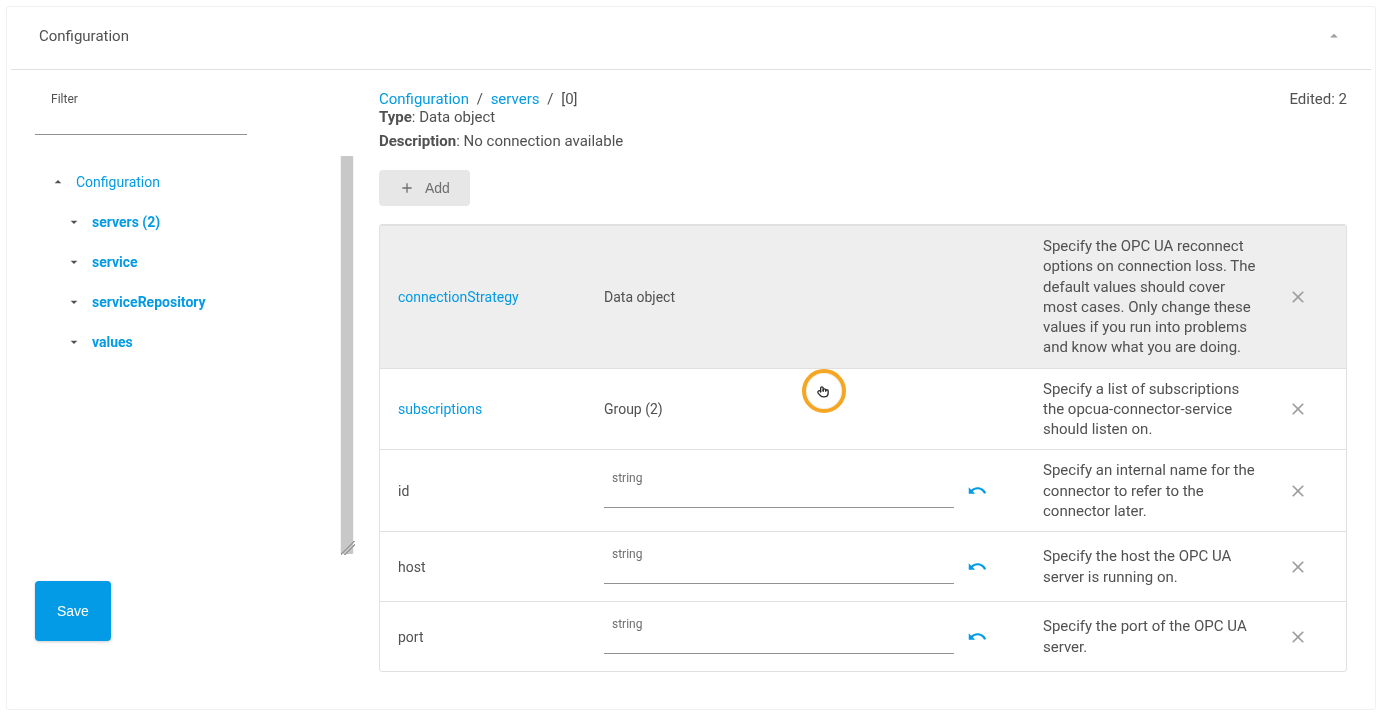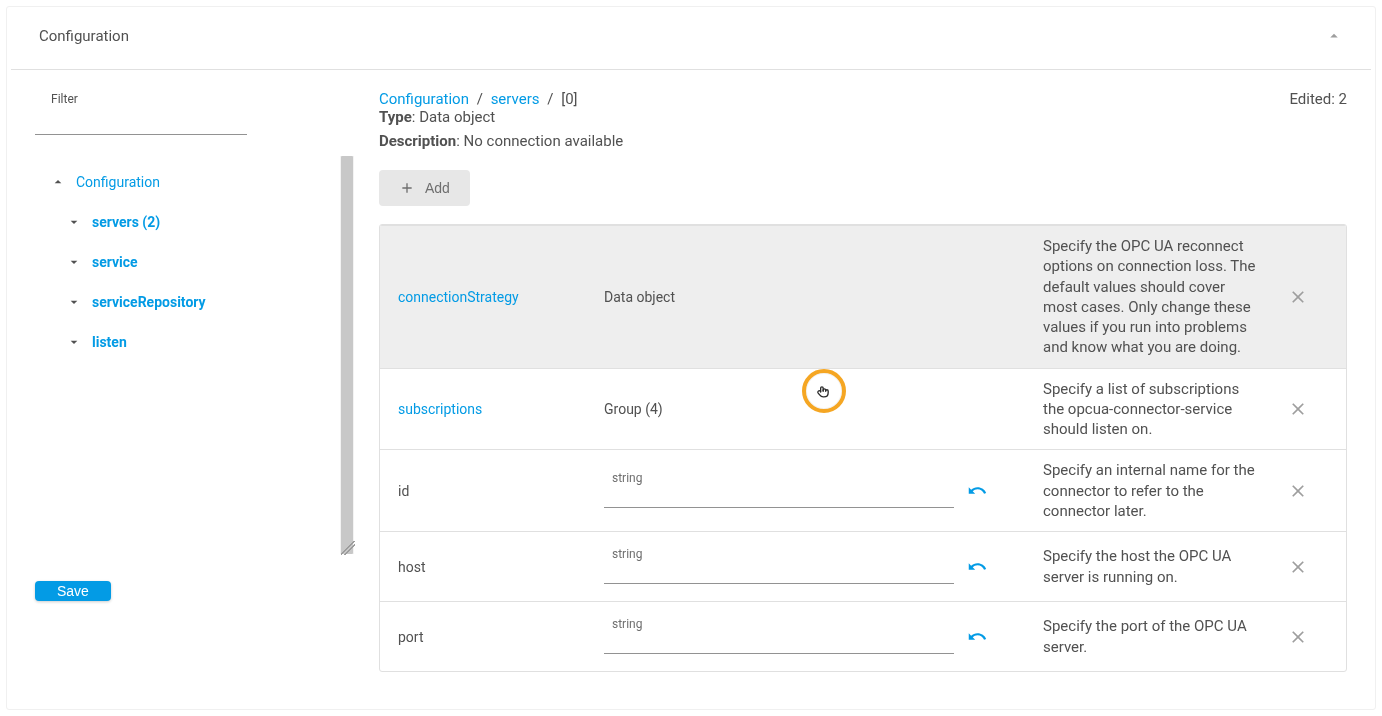--- a/index.html
+++ b/index.html
@@ -19,21 +19,21 @@
     linear-gradient(135deg, transparent 0 9px, #9c9c9c 9px 10px, transparent 10px 12px, #9c9c9c 12px 13px, transparent 13px);
   }
   .tree { padding-top: 6px; padding-right: 18px; }
   .tree-row { display: flex; align-items: center; height: 40px; cursor: pointer; }
   .tree-row .arrow { width: 24px; display:flex; align-items:center; justify-content:center; color:#515151; }
   .tree-row .lbl { color: #039be5; font-size: 14px; }
   .tree-row.child { padding-left: 16px; font-weight: bold; }
   .tree-row.root { padding-left: 0; }
   .tree-row.root .arrow { margin-left: 10px; margin-right: 6px;}
   .tree-row.child .arrow { margin-left: 10px; margin-right: 6px;}
-  .save-btn { margin-top: 26px; background: #039be5; color: #fff; border: none; border-radius: 4px; padding: 2px 22px; font-size: 14px; font-weight: 500; cursor: pointer; box-shadow: 0 1px 3px rgba(0,0,0,.2); }
+  .save-btn { margin-top: 26px; background: #039be5; color: #fff; border: none; border-radius: 4px; padding: 22px 22px; font-size: 14px; font-weight: 500; cursor: pointer; box-shadow: 0 1px 3px rgba(0,0,0,.2); }
   .main { flex: 1; min-width: 0; }
   .topline { display: flex; justify-content: space-between; align-items: flex-start; }
   .breadcrumb { font-size: 15px; }
   .breadcrumb a { color: #039be5; text-decoration: none; }
   .breadcrumb .sep { color: #515151; padding: 0 4px; }
   .breadcrumb .cur { color: #515151; }
   .edited { font-size: 15px; color: #515151; }
   .meta { font-size: 15px; margin-bottom: 6px; color:#515151; }
   .meta b { font-weight: 700; }
   .add-btn { margin-top: 14px; background: #e7e7e7; color: #6f6f6f; border: none; border-radius: 4px; padding: 10px 20px; font-size: 14px; display: inline-flex; align-items: flex-start; gap: 10px; cursor: pointer; }
@@ -110,21 +110,21 @@
                   </svg>
                 </span>
                 <span class="lbl">serviceRepository</span>
               </div>
               <div class="tree-row child">
                 <span class="arrow">
                   <svg width="16" height="16" viewBox="0 0 24 24" fill="currentColor">
                     <path d="M7 10l5 5 5-5z"></path>
                   </svg>
                 </span>
-                <span class="lbl">listen</span>
+                <span class="lbl">values</span>
               </div>
             </div>
         </div>
         <div class="tree-scroll">
             <div class="tree-thumb"></div>
           </div>
         <div class="tree-resize"></div>
       </div>
 
       <button class="save-btn">Save</button>
@@ -168,21 +168,21 @@
                 <span class="close">
                   <svg width="20" height="20" viewBox="0 0 24 24" fill="currentColor">
                     <path d="M19 6.41L17.59 5 12 10.59 6.41 5 5 6.41 10.59 12 5 17.59 6.41 19 12 13.41 17.59 19 19 17.59 13.41 12z"></path>
                   </svg>
                 </span>
               </div>
             </div>
             <div class="row">
               <div class="col-k"><span class="key-link">subscriptions</span></div>
               <div class="col-v">
-                <span class="val-text">Group (4)</span>
+                <span class="val-text">Group (2)</span>
               </div>
               <div class="col-d">
                 <div class="desc">Specify a list of subscriptions the opcua-connector-service should listen on.</div>
               </div>
               <div class="col-a">
                 <span class="close">
                   <svg width="20" height="20" viewBox="0 0 24 24" fill="currentColor">
                     <path d="M19 6.41L17.59 5 12 10.59 6.41 5 5 6.41 10.59 12 5 17.59 6.41 19 12 13.41 17.59 19 19 17.59 13.41 12z"></path>
                   </svg>
                 </span>

